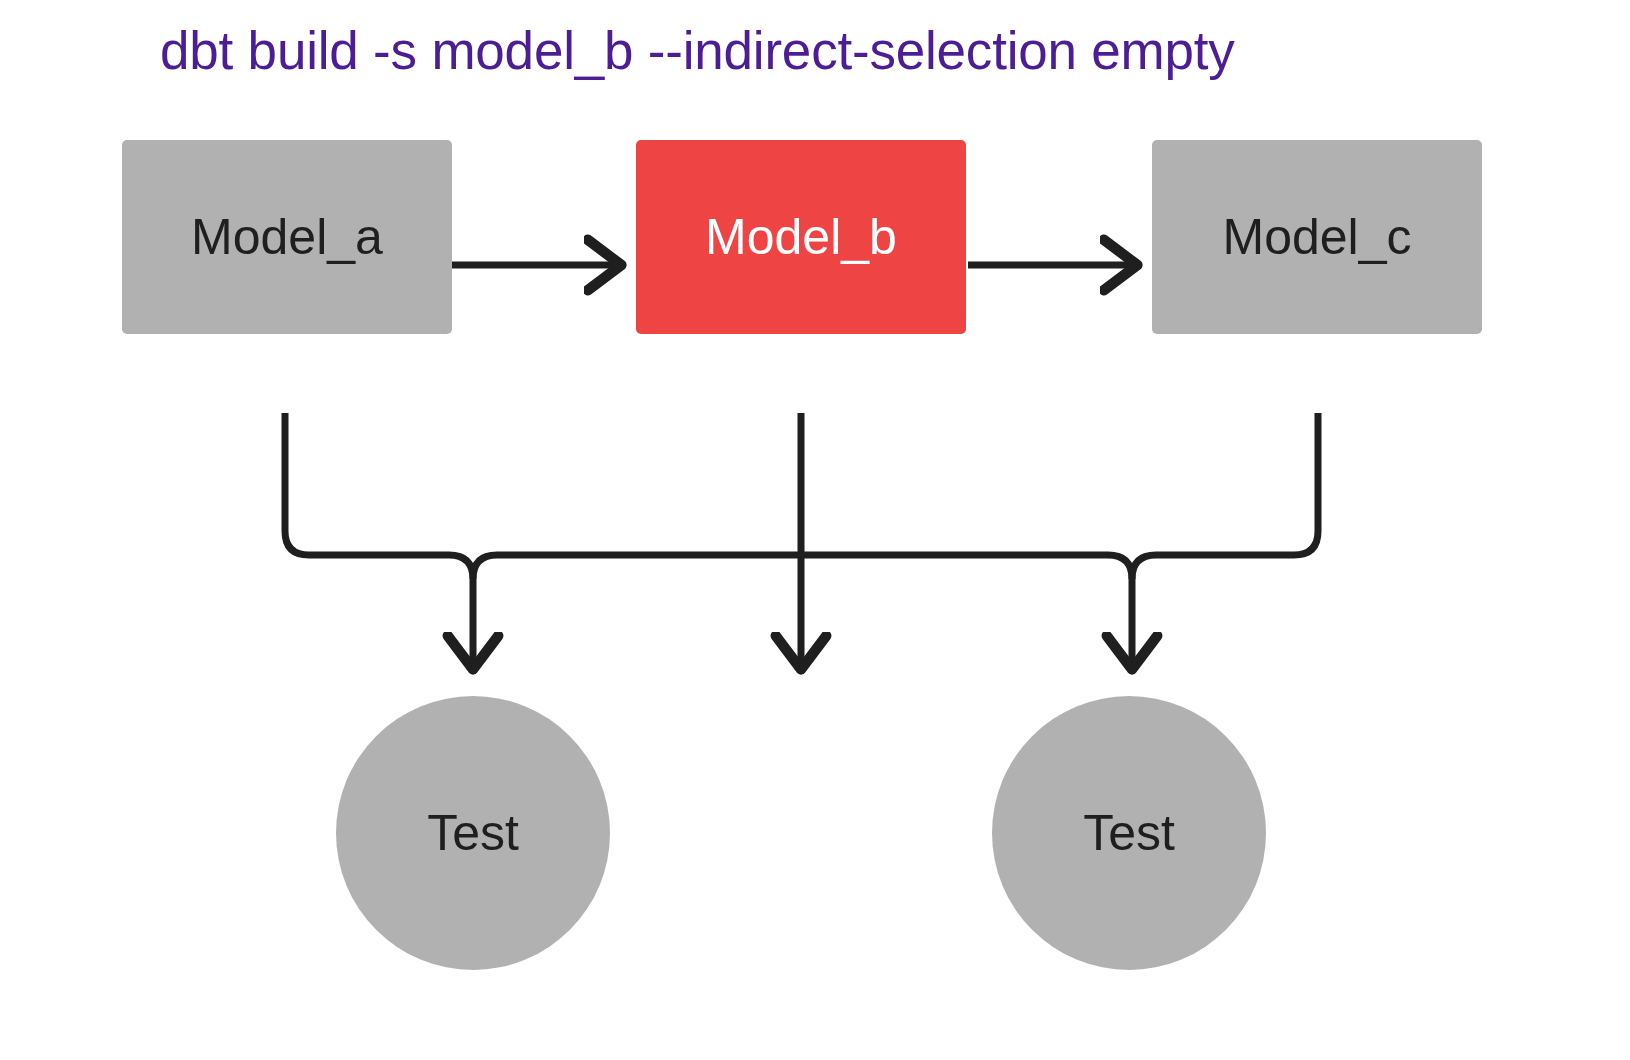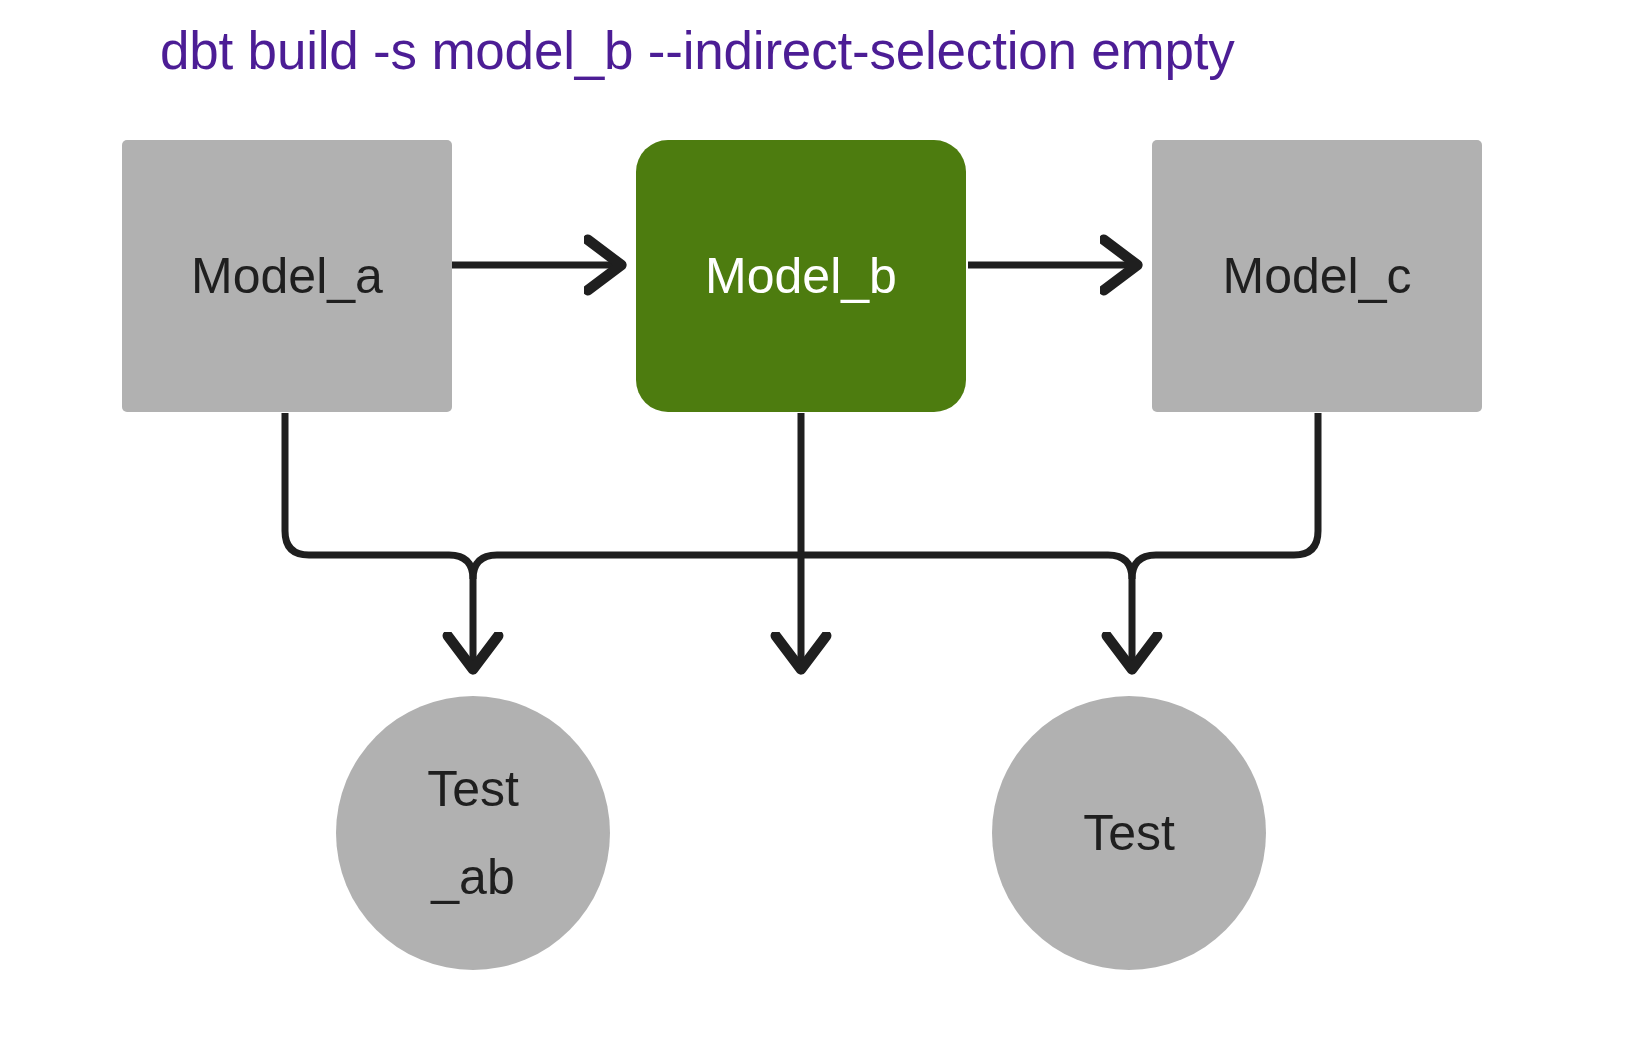--- a/index.html
+++ b/index.html
@@ -30,31 +30,31 @@
     top: 20px;
     font-size: 53px;
     line-height: 62px;
     color: #4c1d95;
     white-space: nowrap;
     letter-spacing: -0.2px;
   }
   .node-box {
     position: absolute;
     width: 330px;
-    height: 272px;
+    height: 194px;
     border-radius: 5px;
     display: flex;
     align-items: center;
     justify-content: center;
     font-size: 50px;
     color: #1f1f1f;
     box-sizing: border-box;
   }
   .node-box.gray { background: #b1b1b1; }
-  .node-box.blue { background: #4d7c0f; color: #ffffff; border-radius: 32px; }
+  .node-box.blue { background: #ef4444; color: #ffffff; }
 
   #node-model-a { left: 122px; top: 140px; }
   #node-model-b { left: 636px; top: 140px; }
   #node-model-c { left: 1152px; top: 140px; text-align: center; }
 
   .node-circle {
     position: absolute;
     width: 274px;
     height: 274px;
     border-radius: 50%;
@@ -114,21 +114,20 @@
   <div class="node-box blue" id="node-model-b">
     <span>Model_b</span>
   </div>
 
   <div class="node-box gray" id="node-model-c">
     <span>Model_c</span>
   </div>
 
   <div class="node-circle" id="node-test-ab">
     <span class="circle-line">Test</span>
-    <span class="circle-line">_ab</span>
   </div>
 
 
   <div class="node-circle" id="node-test-bc">
     <span class="circle-line">Test</span>
   </div>
 
 </div>
 
 </body></html>

